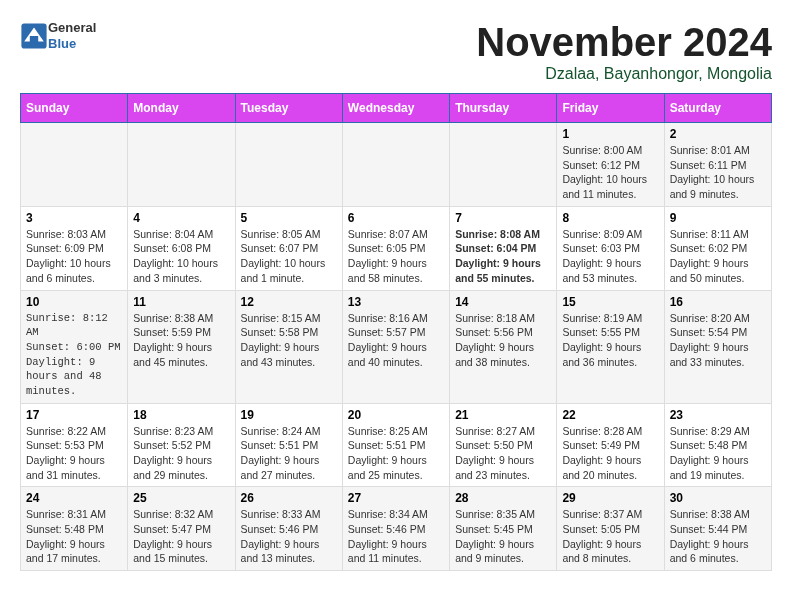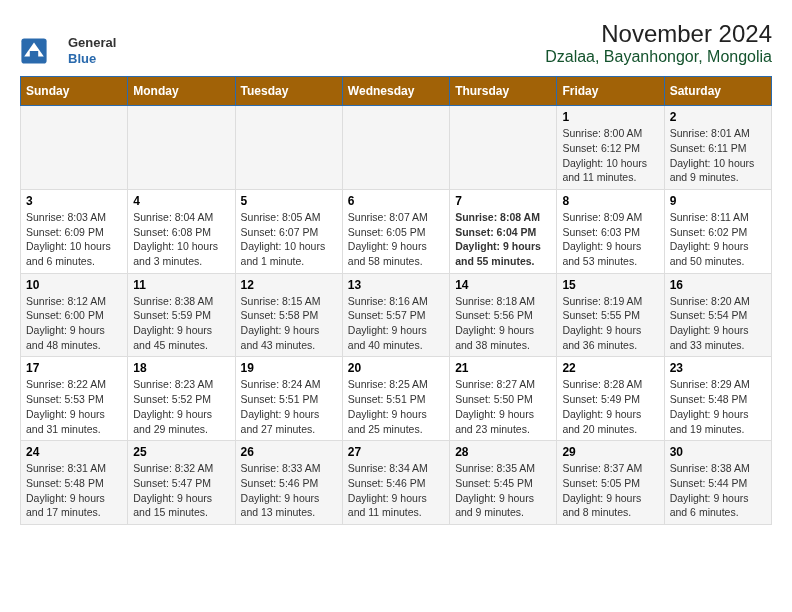--- a/index.html
+++ b/index.html
@@ -12,56 +12,55 @@
     }
     .header {
       display: flex;
       justify-content: space-between;
       align-items: flex-start;
       margin-bottom: 10px;
     }
     .logo {
       display: flex;
       align-items: center;
-      gap: 20px;
-      margin-top: 15px;
+      gap: 0;
     }
     .logo-text {
       display: flex;
       flex-direction: column;
       font-size: 13px;
       font-weight: bold;
       line-height: 1.2;
     }
     .logo-text .general { color: #333; }
     .logo-text .blue { color: #2a6aad; }
     .logo-icon {
       width: 28px;
       height: 28px;
     }
     .title-block {
       text-align: right;
     }
     .title-block h1 {
-      font-size: 24px;
-      font-weight: normal;
+      font-size: 40px;
+      font-weight: bold;
       color: #222;
     }
     .title-block h2 {
       font-size: 16px;
       font-weight: normal;
       color: #14532d;
     }
     table {
       width: 100%;
       border-collapse: collapse;
       font-size: 11px;
     }
     thead tr {
-      background-color: #a16207;
+      background-color: #d946ef;
       color: #fff;
     }
     thead th {
       padding: 7px 5px;
       text-align: left;
       font-weight: bold;
       font-size: 12px;
       border: 1px solid #2a6aad;
     }
     tbody tr {
@@ -188,21 +187,21 @@
         <td>
           <span class="day-number">9</span>
           <div class="day-info" style="white-space: pre-line;">Sunrise: 8:11 AM
 Sunset: 6:02 PM
 Daylight: 9 hours and 50 minutes.</div>
         </td>
       </tr>
       <tr>
         <td>
           <span class="day-number">10</span>
-          <div class="day-info" style="white-space: pre-line;">Sunrise: 8:12 AM
+          <div class="day-info" style="white-space: pre-line; font-family: Liberation Mono, monospace;">Sunrise: 8:12 AM
 Sunset: 6:00 PM
 Daylight: 9 hours and 48 minutes.</div>
         </td>
         <td>
           <span class="day-number">11</span>
           <div class="day-info" style="white-space: pre-line;">Sunrise: 8:38 AM
 Sunset: 5:59 PM
 Daylight: 9 hours and 45 minutes.</div>
         </td>
         <td>

